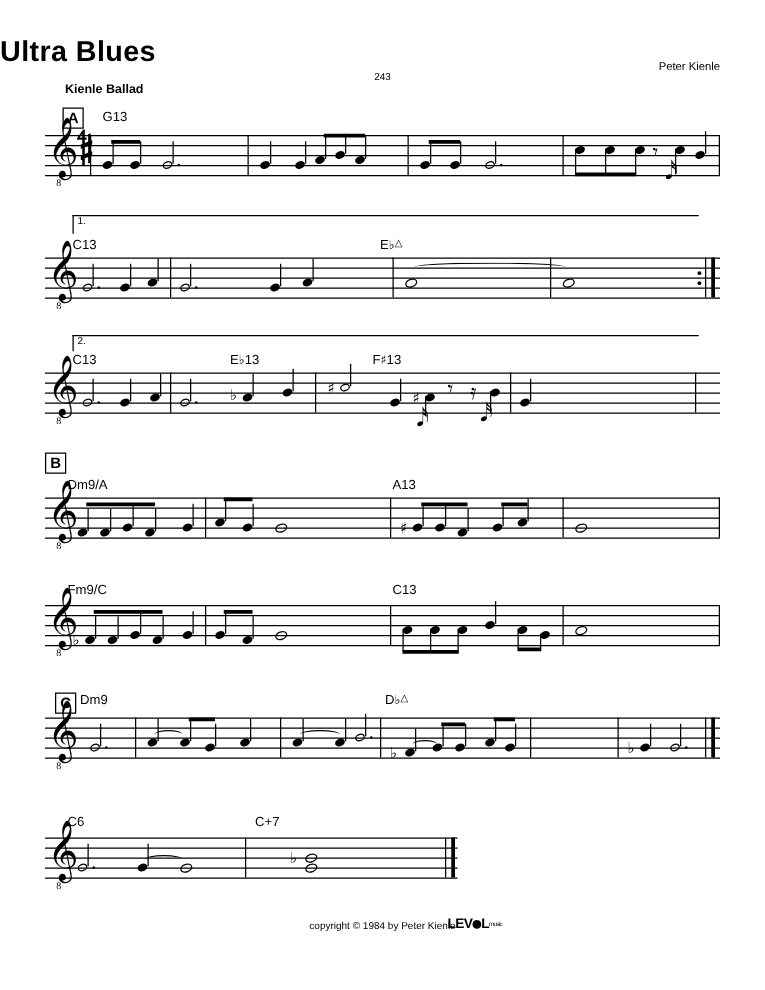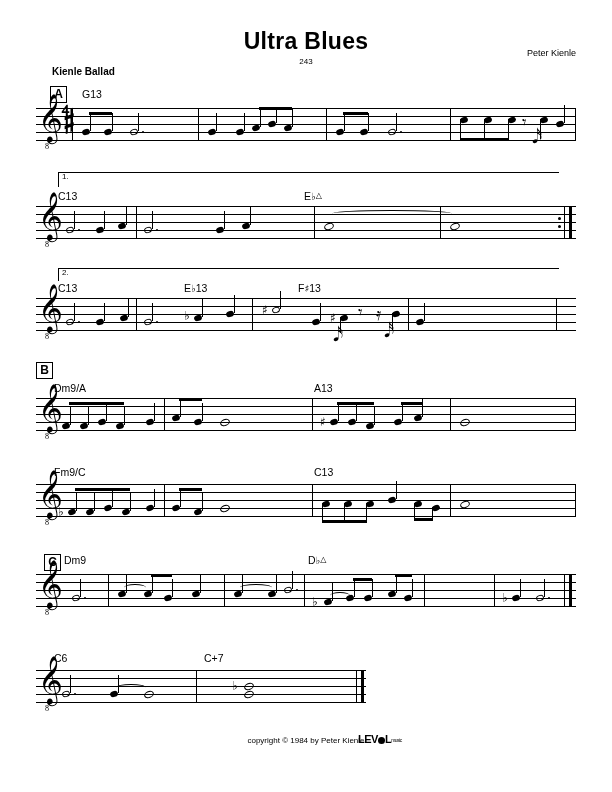--- a/index.html
+++ b/index.html
@@ -22,21 +22,20 @@
     height: 792px;
     background: #ffffff;
   }
 
   
   .title {
     position: absolute;
     top: 28px;
     left: 0;
     width: 612px;
-    text-align: center;
     font-family: "Liberation Sans", sans-serif;
     font-weight: bold;
     font-size: 23px;
     letter-spacing: 0.3px;
   }
   .page-number {
     position: absolute;
     top: 57px;
     left: 0;
     width: 612px;

